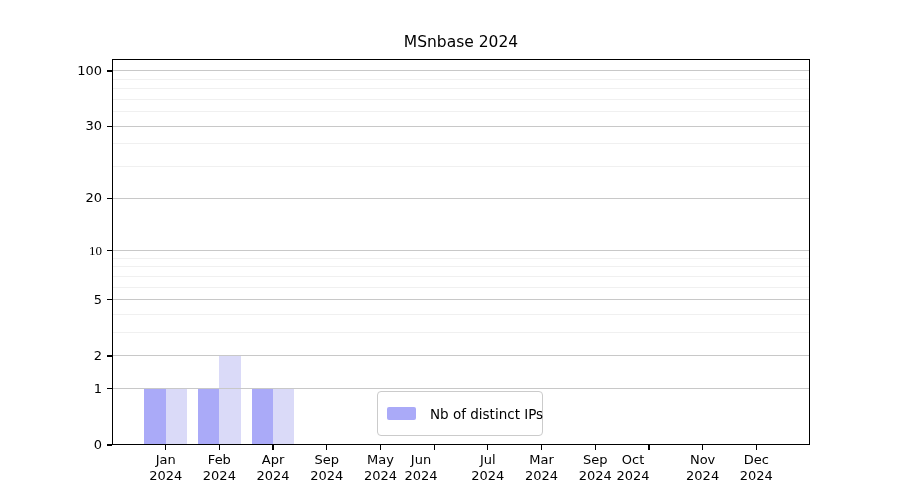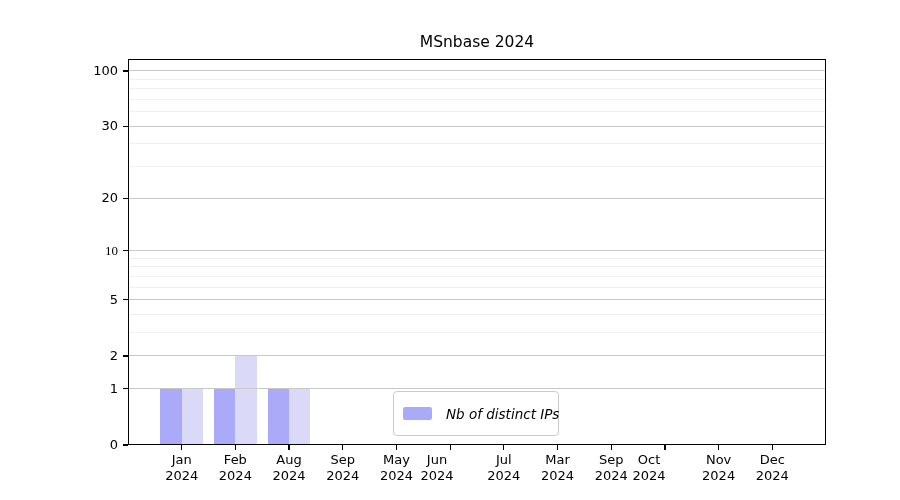--- a/index.html
+++ b/index.html
@@ -1,35 +1,35 @@
 <!DOCTYPE html>
 <html><head>
 <meta charset="utf-8">
 <style>
   html,body{margin:0;padding:0;background:#fff;}
   body{font-family:"DejaVu Sans","Liberation Sans",sans-serif;color:#000;}
-  .canvas{position:relative;width:824px;height:500px;background:#fff;overflow:hidden;margin-left:16px;}
+  .canvas{position:relative;width:824px;height:500px;background:#fff;overflow:hidden;}
   .title{position:absolute;left:112px;top:33px;width:698px;text-align:center;
          font-size:15.5px;color:#000;}
   .plot{position:absolute;left:112px;top:59px;width:698px;height:386px;}
   .spines{position:absolute;left:0;top:0;right:0;bottom:0;border:1.4px solid #000;z-index:5;}
   .grid{position:absolute;left:0;width:100%;height:1px;z-index:3;}
   .grid.major{background:#c8c8c8;}
   .grid.minor{background:#f0f0f0;}
   .bar{position:absolute;bottom:0;z-index:2;}
   .yaxis{position:absolute;left:0;top:59px;width:112px;height:386px;}
   .y-lbl{position:absolute;right:10px;height:16px;line-height:16px;font-size:13px;text-align:center;}
   .y-tick{position:absolute;right:0;width:5px;height:1.3px;background:#000;}
   .xaxis{position:absolute;left:112px;top:445px;width:698px;height:50px;}
   .x-tick{position:absolute;top:0;width:1.3px;height:4.5px;background:#000;}
   .x-lbl{position:absolute;top:7px;width:64px;text-align:center;font-size:13px;line-height:15.5px;}
   .legend{position:absolute;left:265px;top:332px;width:166px;height:45px;box-sizing:border-box;
           background:rgba(255,255,255,0.85);border:1px solid #cbcbcb;border-radius:4px;
           padding:4px 9px 4px 9px;z-index:6;display:flex;flex-direction:column;justify-content:space-around;}
-  .legend-row{display:flex;align-items:center;height:18px;font-style:italic;}
+  .legend-row{display:flex;align-items:center;height:18px;}
   .swatch{width:29px;height:13px;border-radius:2px;flex:0 0 auto;}
   .legend-label{margin-left:14px;font-size:13.5px;white-space:nowrap;}
 </style>
 </head>
 <body>
 
 <div class="canvas">
   <div class="title">MSnbase 2024</div>
 
   <div class="plot" id="plot">
@@ -96,21 +96,21 @@
         <div class="">Jan</div>
         <div class="">2024</div>
       </div>
       <div class="x-tick" style="left: 106.735px;"></div>
       <div class="x-lbl" style="left: 75.3846px;">
         <div class="">Feb</div>
         <div class="">2024</div>
       </div>
       <div class="x-tick" style="left: 160.427px;"></div>
       <div class="x-lbl" style="left: 129.077px;">
-        <div class="">Aug</div>
+        <div class="">Apr</div>
         <div class="">2024</div>
       </div>
       <div class="x-tick" style="left: 214.119px;"></div>
       <div class="x-lbl" style="left: 182.769px;">
         <div class="">Sep</div>
         <div class="">2024</div>
       </div>
       <div class="x-tick" style="left: 267.812px;"></div>
       <div class="x-lbl" style="left: 236.462px;">
         <div class="">May</div>

